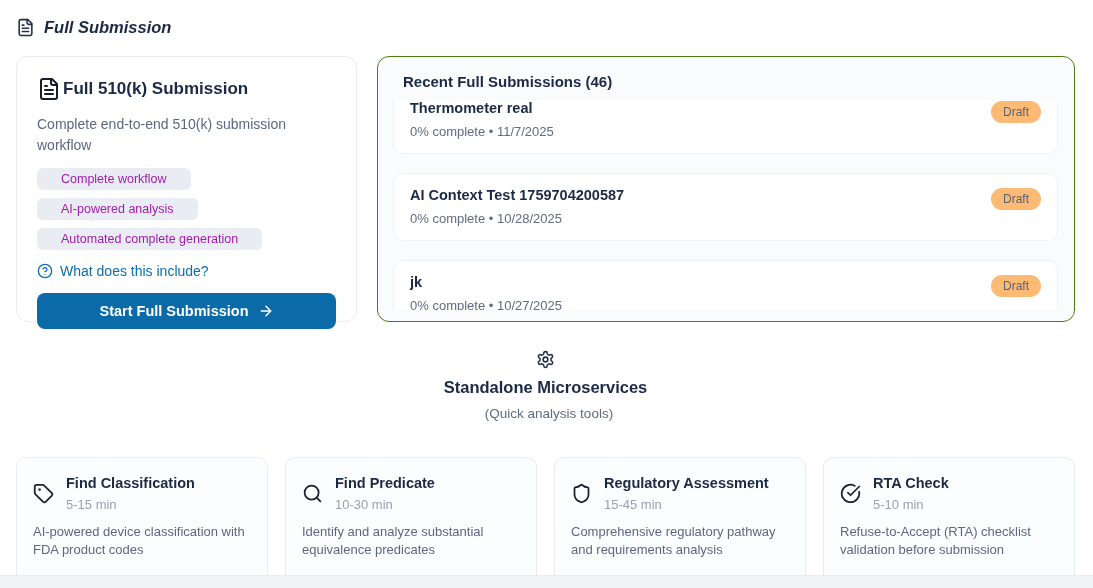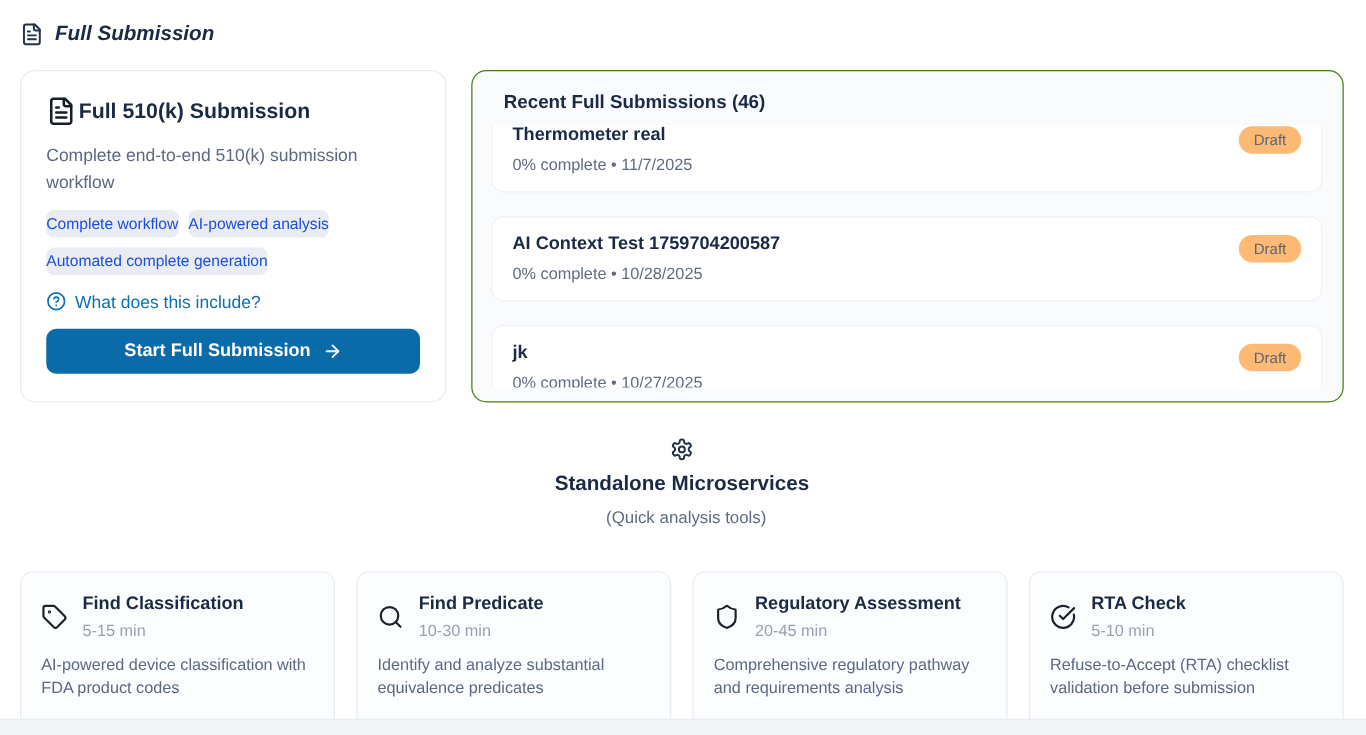--- a/index.html
+++ b/index.html
@@ -24,21 +24,21 @@
   .full-card {
     width:341px; flex-shrink:0; height:266px;
     border:1px solid #e8ecf2; border-radius:12px; background:#fff;
     padding:20px;
   }
   .full-card-head { display:flex; align-items:center; gap:2px; margin-bottom:13px; }
   .full-card-head .dicon { width:24px; height:24px; color:#161d29; }
   .full-card h2 { font-size:17px; font-weight:700; margin:0; color:#1b2945; }
   .full-desc { font-size:14px; line-height:1.48; color:#5c6880; margin:0 0 13px; }
   .tags { display:flex; flex-wrap:wrap; gap:8px; margin-bottom:13px; }
-  .tag { background:#e9edf3; color:#1d4ed8; font-size:12.5px; padding:4px 0; border-radius:6px; white-space:nowrap; }
+  .tag { background:#e9edf3; color:#a21caf; font-size:12.5px; padding:4px 24px; border-radius:6px; white-space:nowrap; }
   .help-link { display:inline-flex; align-items:center; gap:7px; color:#0b6fb0; font-size:14px; font-weight:500; margin-bottom:14px; cursor:pointer; }
   .help-link .qicon { width:16px; height:16px; display:block; }
   .cta {
     width:100%; height:36px; border:none; border-radius:8px;
     background:#0b6ba8; color:#fff; font-family:inherit;
     font-size:14.5px; font-weight:700;
     display:flex; align-items:center; justify-content:center; gap:9px;
     cursor:pointer;
   }
   .cta .aicon { width:16px; height:16px; }
@@ -235,21 +235,21 @@
       </div>
     </div>
 
     <div class="micro-card">
       <div class="micro-head">
         <svg class="micon" viewBox="0 0 24 24" fill="none" stroke="currentColor" stroke-width="2" stroke-linecap="round" stroke-linejoin="round">
             <path d="M20 13c0 5-3.5 7.5-7.66 8.95a1 1 0 0 1-.67-.01C7.5 20.5 4 18 4 13V6a1 1 0 0 1 1-1c2 0 4.5-1.2 6.24-2.72a1 1 0 0 1 1.52 0C14.51 3.81 17 5 19 5a1 1 0 0 1 1 1z"></path>
           </svg>
         <div>
           <div class="micro-title">Regulatory Assessment</div>
-          <div class="micro-time">20-45 min</div>
+          <div class="micro-time">15-45 min</div>
         </div>
       </div>
       <div class="micro-desc">Comprehensive regulatory pathway and requirements analysis</div>
       <hr class="micro-divider">
       <div class="launch">
         <span>Launch</span>
         <svg class="aicon" viewBox="0 0 24 24" fill="none" stroke="currentColor" stroke-width="2.2" stroke-linecap="round" stroke-linejoin="round">
             <path d="M5 12h14"></path>
             <path d="m12 5 7 7-7 7"></path>
           </svg>

